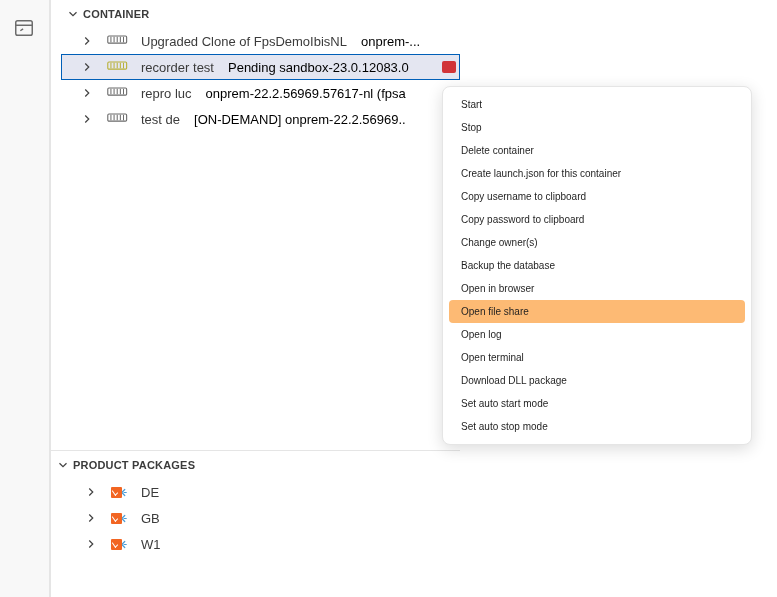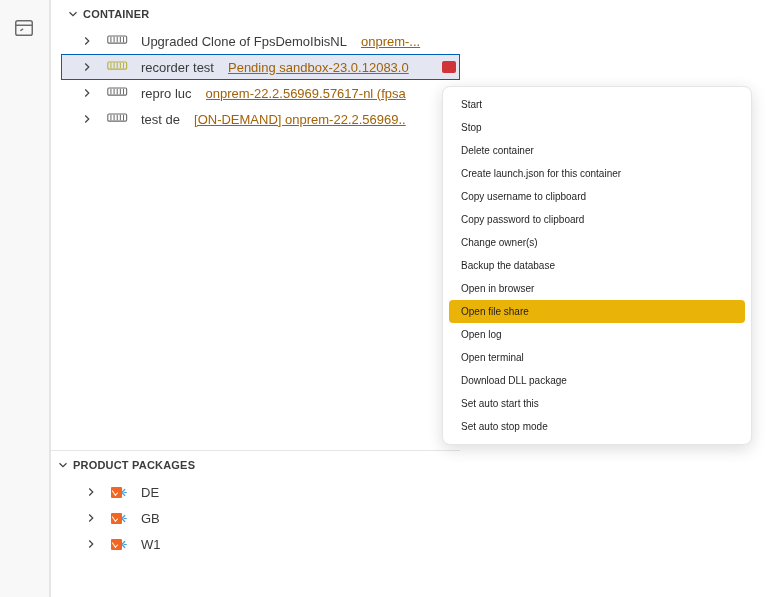--- a/index.html
+++ b/index.html
@@ -122,27 +122,26 @@
     }
     .ps-icon .ps-tail {
       width: 6px;
       height: 9px;
       margin-left: -1px;
     }
     .row-label {
       flex-shrink: 0;
     }
     .row-desc {
-      color: #a16207;
+      color: #000000;
       margin-left: 2px;
       overflow: hidden;
       text-overflow: ellipsis;
       min-width: 0;
       flex: 1;
-      text-decoration: underline;
     }
     .status-dot {
       width: 14px;
       height: 12px;
       background: #d13438;
       border-radius: 2px;
       flex-shrink: 0;
       margin-left: 2px;
     }
     .section + .section {
@@ -172,21 +171,21 @@
     }
     .menu-item {
       padding: 6px 12px;
       font-size: 10px;
       color: #1f1f1f;
       cursor: default;
       border-radius: 4px;
       white-space: nowrap;
     }
     .menu-item.hovered {
-      background: #eab308;
+      background: #fdba74;
     }
   </style>
 </head>
 <body>
 
 <div class="leftbar">
   <div class="leftbar-icon">
     <svg width="22" height="22" viewBox="0 0 24 24" fill="none" stroke="#6b6b6b" stroke-width="1.6">
       <rect x="3" y="4" width="18" height="16" rx="2"></rect>
       <path d="M3 9h18"></path>
@@ -344,16 +343,16 @@
       <div class="menu-item">Create launch.json for this container</div>
       <div class="menu-item">Copy username to clipboard</div>
       <div class="menu-item">Copy password to clipboard</div>
       <div class="menu-item">Change owner(s)</div>
       <div class="menu-item">Backup the database</div>
       <div class="menu-item">Open in browser</div>
       <div class="menu-item hovered">Open file share</div>
       <div class="menu-item">Open log</div>
       <div class="menu-item">Open terminal</div>
       <div class="menu-item">Download DLL package</div>
-      <div class="menu-item">Set auto start this</div>
+      <div class="menu-item">Set auto start mode</div>
       <div class="menu-item">Set auto stop mode</div>
     </div>
 </div>
 
 </body></html>

